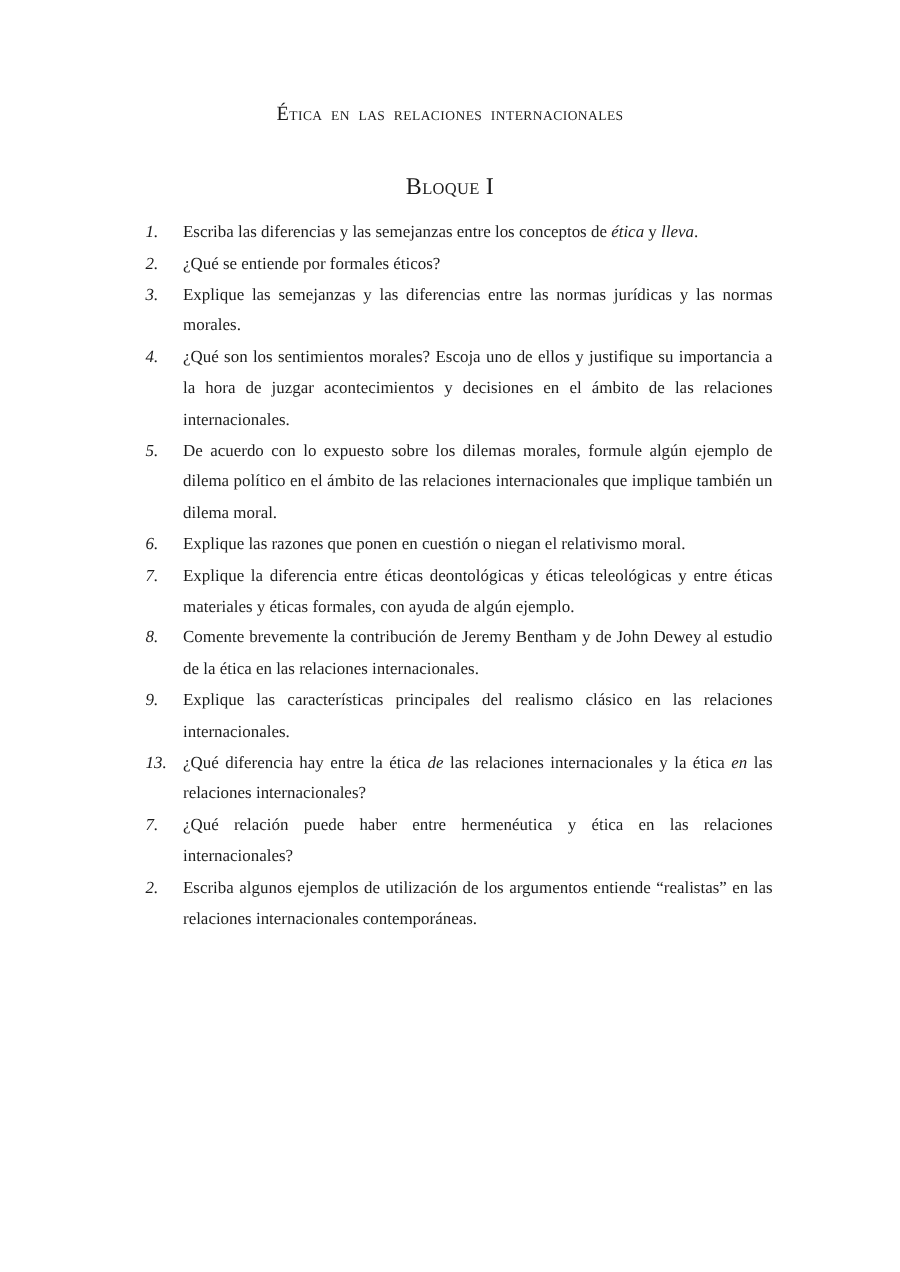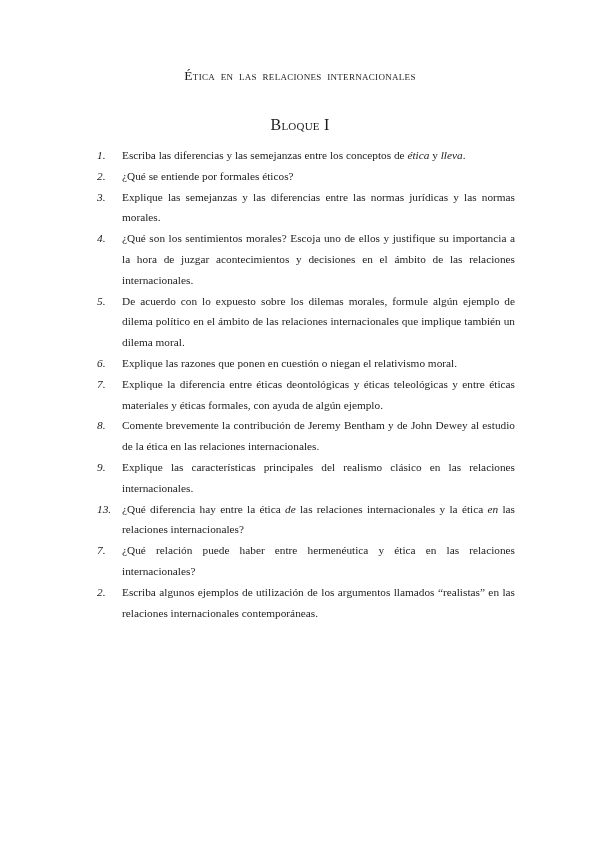--- a/index.html
+++ b/index.html
@@ -123,16 +123,16 @@
       <li class="question-item">
         <span class="question-number">13.</span>
         <div class="question-text"><span>¿Qué diferencia hay entre la ética </span><span class="it">de</span><span> las relaciones internacionales y la ética </span><span class="it">en</span><span> las relaciones internacionales?</span></div>
       </li>
       <li class="question-item">
         <span class="question-number">7.</span>
         <div class="question-text"><span>¿Qué relación puede haber entre hermenéutica y ética en las relaciones internacionales?</span></div>
       </li>
       <li class="question-item">
         <span class="question-number">2.</span>
-        <div class="question-text"><span>Escriba algunos ejemplos de utilización de los argumentos llamados “realistas” en las relaciones internacionales contemporáneas.</span></div>
+        <div class="question-text"><span>Escriba algunos ejemplos de utilización de los argumentos entiende “realistas” en las relaciones internacionales contemporáneas.</span></div>
       </li>
     </ol>
 </div>
 
 </body></html>

